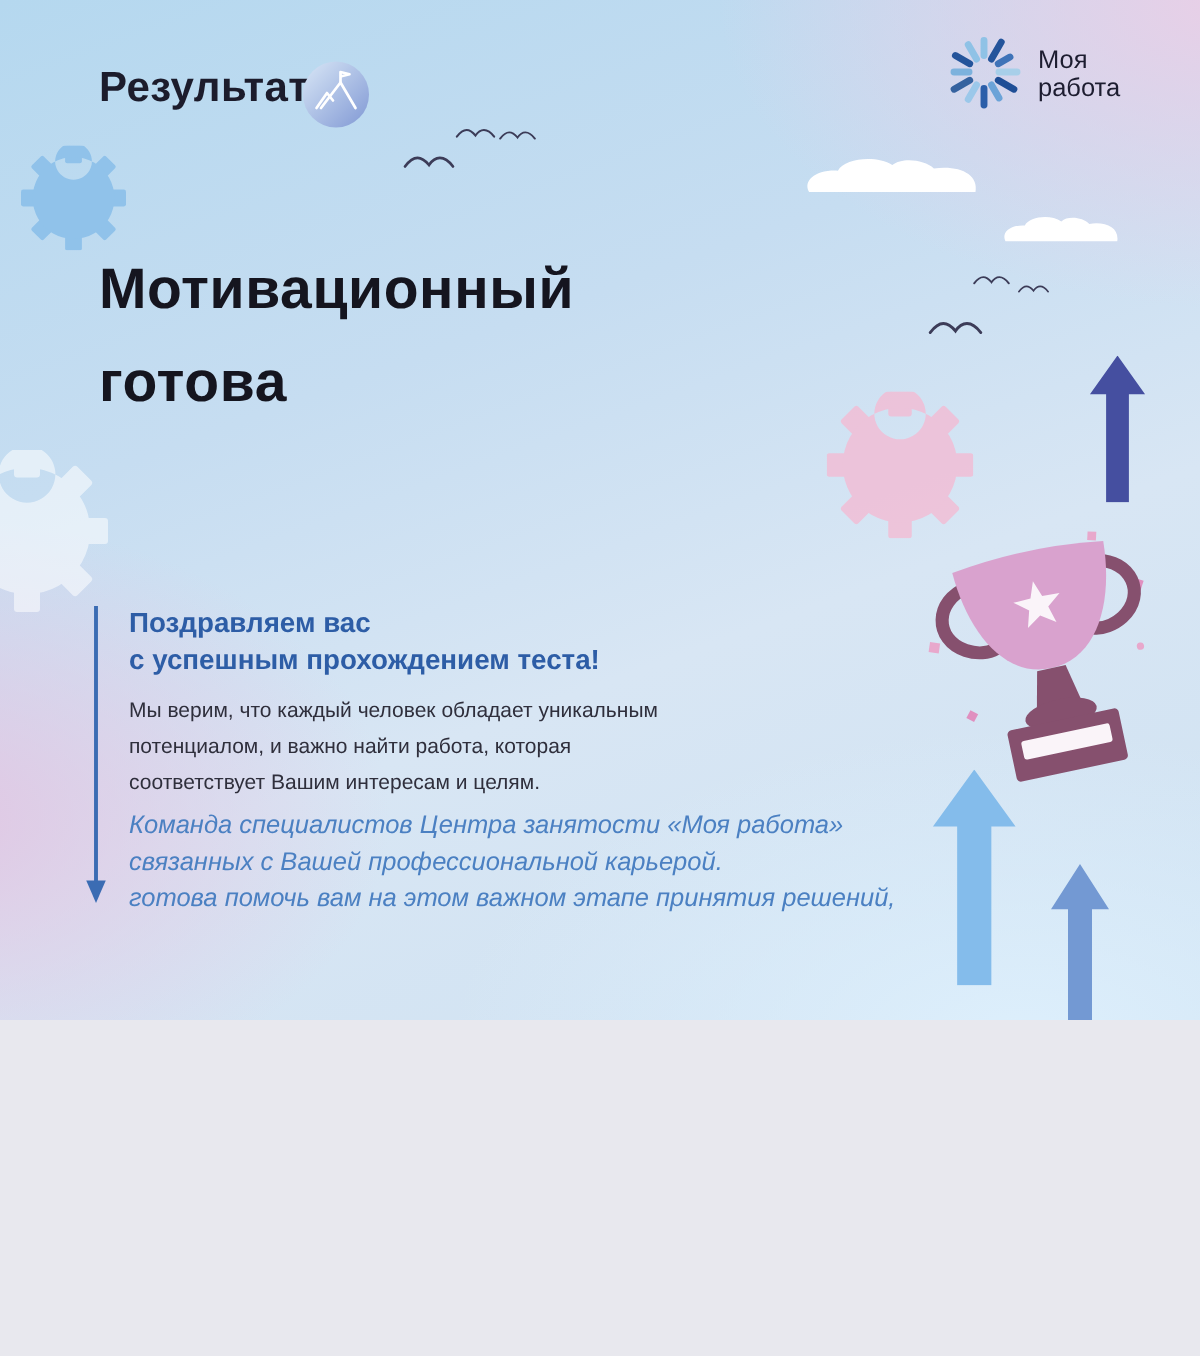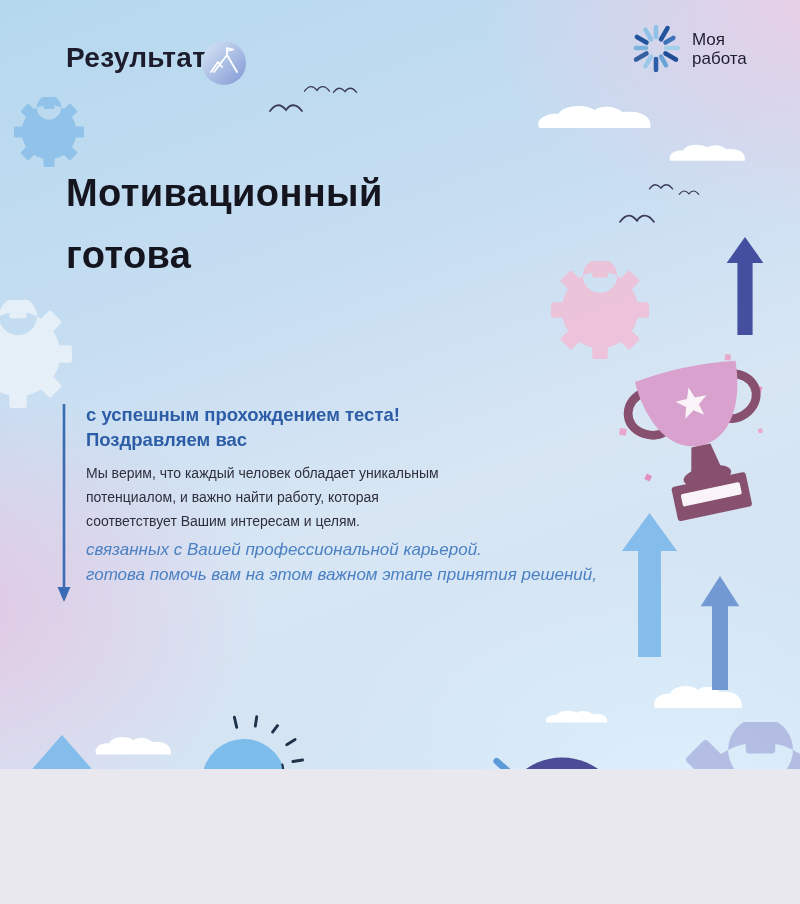--- a/index.html
+++ b/index.html
@@ -1,19 +1,19 @@
 <!DOCTYPE html>
 <html><head>
 <meta charset="utf-8">
 <style>
   * { margin:0; padding:0; box-sizing:border-box; }
   html,body { background:#e8e8ee; }
   body { font-family:"Liberation Sans", sans-serif; }
   .canvas {
-    position:relative; width:800px; height:769px; overflow:hidden; margin:0 auto;
+    position:relative; width:800px; height:680px; overflow:hidden; margin:0 auto;
     background:
       radial-gradient(ellipse 60% 42% at 103% 0%,  rgba(235,206,230,0.95), rgba(235,206,230,0) 72%),
       radial-gradient(ellipse 55% 42% at -6% 80%,  rgba(226,197,226,0.95), rgba(226,197,226,0) 70%),
       radial-gradient(ellipse 70% 45% at 85% 102%, rgba(221,239,252,1),    rgba(221,239,252,0) 68%),
       linear-gradient(160deg,#b5d8ef 0%, #c6ddf1 35%, #d8e6f4 62%, #cfe2f2 100%);
   }
   .dec { position:absolute; }
 
   .result-label { position:absolute; left:66px; top:42px; font-size:28px; font-weight:700;
                   color:#1c1c2c; letter-spacing:.3px; }
@@ -212,28 +212,29 @@
     <div>Мотивационный</div>
     <div>готова</div>
   </div>
 
   <svg class="dec" style="left:56px;top:404px;width:16px;height:200px" viewBox="0 0 16 200">
     <line x1="8" y1="0" x2="8" y2="184" stroke-width="2.6" stroke="#3b6cb3"></line>
     <polygon points="1.5,183 14.5,183 8,198" fill="#3b6cb3"></polygon>
   </svg>
 
   <div class="congrats-heading">
+    <div>Поздравляем вас</div>
     <div>с успешным прохождением теста!</div>
-    <div>Поздравляем вас</div>
   </div>
 
   <div class="congrats-body">
     <div>Мы верим, что каждый человек обладает уникальным</div>
-    <div>потенциалом, и важно найти работу, которая</div>
+    <div>потенциалом, и важно найти работа, которая</div>
     <div>соответствует Вашим интересам и целям.</div>
   </div>
 
   <div class="congrats-note">
+    <div>Команда специалистов Центра занятости «Моя работа»</div>
     <div>связанных с Вашей профессиональной карьерой.</div>
     <div>готова помочь вам на этом важном этапе принятия решений,</div>
   </div>
 
 </div>
 
 </body></html>

